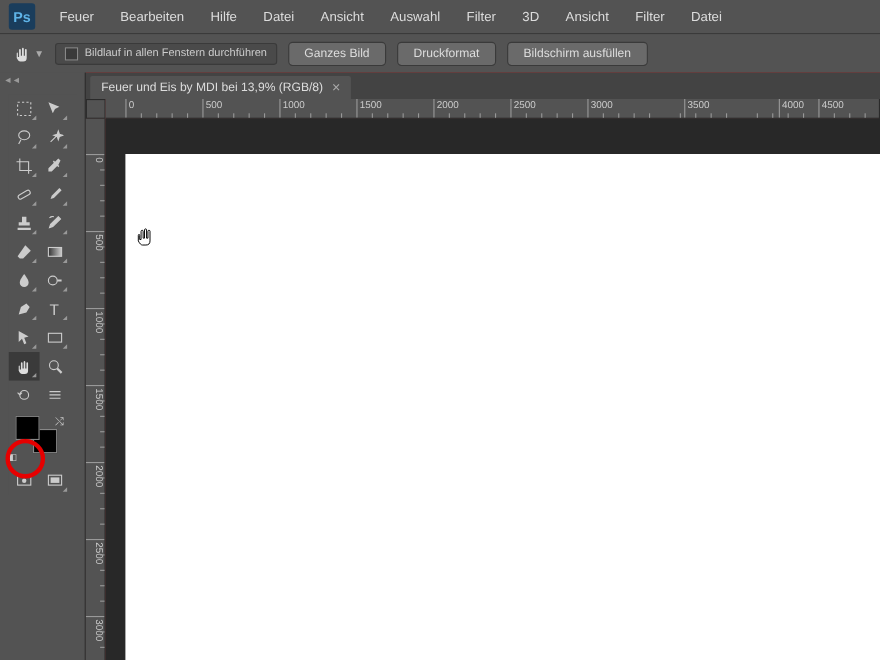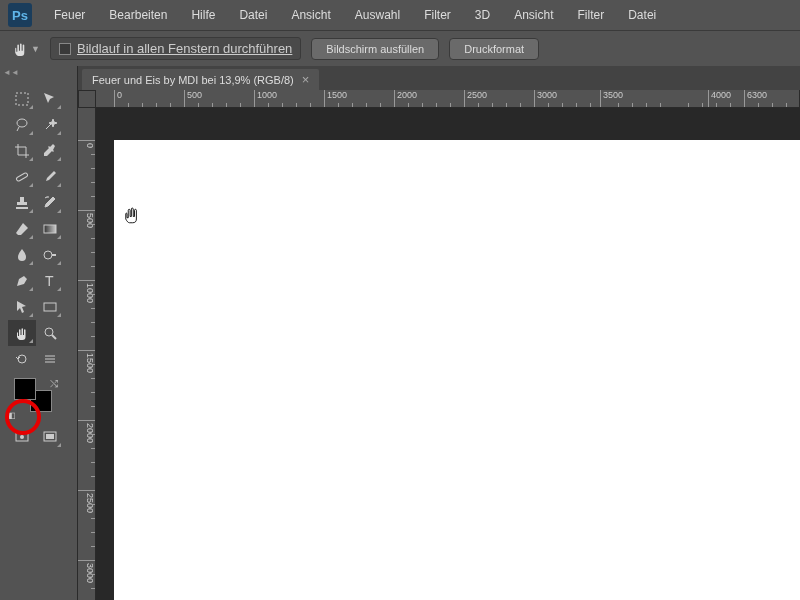--- a/index.html
+++ b/index.html
@@ -7,21 +7,21 @@
 
 .menubar { height: 30px; background: #535353; display: flex; align-items: center; padding: 0 8px; gap: 4px; }
 .ps-logo { width: 24px; height: 24px; background: #1a3d5c; border-radius: 3px; display: flex; align-items: center; justify-content: center; color: #5fb4e8; font-weight: bold; font-size: 13px; margin-right: 8px; }
 .menu-item { color: #ddd; font-size: 12px; padding: 4px 10px; cursor: pointer; }
 
 .options-bar { height: 36px; background: #535353; border-top: 1px solid #3a3a3a; display: flex; align-items: center; padding: 0 12px; gap: 10px; }
 .tool-indicator { width: 28px; height: 24px; display: flex; align-items: center; justify-content: center; color: #ddd; }
 .dropdown-arrow { color: #aaa; font-size: 9px; margin-left: 2px; }
 .checkbox-wrap { display: flex; align-items: center; gap: 6px; background: #4a4a4a; border: 1px solid #3a3a3a; border-radius: 3px; padding: 3px 8px; }
 .checkbox { width: 12px; height: 12px; border: 1px solid #888; background: #3a3a3a; }
-.checkbox-label { color: #ccc; font-size: 13px; text-decoration: underline; }
+.checkbox-label { color: #ccc; font-size: 10px; }
 .option-btn { background: #6a6a6a; border: 1px solid #3a3a3a; border-radius: 4px; color: #ddd; font-size: 11px; padding: 4px 14px; cursor: pointer; }
 
 .workspace { position: absolute; top: 66px; left: 0; right: 0; bottom: 0; display: flex; }
 
 .toolbar-region { width: 78px; background: #535353; border-right: 1px solid #2a2a2a; position: relative; }
 .collapse-btn { width: 18px; height: 10px; position: absolute; top: 2px; left: 2px; color: #999; font-size: 8px; text-align: center; }
 .tools-panel { position: absolute; top: 20px; left: 8px; width: 62px; background: #535353; }
 .tool-row { display: flex; }
 .tool { width: 28px; height: 26px; display: flex; align-items: center; justify-content: center; color: #ccc; cursor: pointer; position: relative; border: 1px solid transparent; }
 .tool-tri::after { content: ''; position: absolute; bottom: 2px; right: 2px; width: 0; height: 0; border-left: 4px solid transparent; border-bottom: 4px solid #999; }
@@ -76,22 +76,23 @@
   <div class="tool-indicator">
     <svg viewBox="0 0 16 16">
         <path fill="#ddd" d="M3 8c0-1 1-1 1 0v3h1V5c0-1 1.5-1 1.5 0v5h1V4c0-1 1.5-1 1.5 0v6h1V5c0-1 1.5-1 1.5 0v7c0 2-1 3-3 3H6c-1 0-2-1-3-3z"></path>
       </svg>
     <span class="dropdown-arrow">▼</span>
   </div>
   <div class="checkbox-wrap">
     <div class="checkbox"></div>
     <span class="checkbox-label">Bildlauf in allen Fenstern durchführen</span>
   </div>
+  <button class="option-btn">Ganzes Bild</button>
+  <button class="option-btn">Druckformat</button>
   <button class="option-btn">Bildschirm ausfüllen</button>
-  <button class="option-btn">Druckformat</button>
 </div>
 
 <div class="workspace">
 
   <div class="toolbar-region">
     <div class="collapse-btn">◄◄</div>
     <div class="tools-panel">
 
       <div class="tool-row">
         <div class="tool tool-tri">
@@ -299,31 +300,31 @@
           <div class="ruler-tick-h" style="left: 368px;">2500</div>
           <div class="ruler-tick-h minor" style="left: 382px;"></div>
           <div class="ruler-tick-h minor" style="left: 396px;"></div>
           <div class="ruler-tick-h minor" style="left: 410px;"></div>
           <div class="ruler-tick-h minor" style="left: 424px;"></div>
           <div class="ruler-tick-h" style="left: 438px;">3000</div>
           <div class="ruler-tick-h minor" style="left: 452px;"></div>
           <div class="ruler-tick-h minor" style="left: 466px;"></div>
           <div class="ruler-tick-h minor" style="left: 480px;"></div>
           <div class="ruler-tick-h minor" style="left: 494px;"></div>
-          <div class="ruler-tick-h" style="left: 504px; text-align: right;">3500</div>
+          <div class="ruler-tick-h" style="left: 526px; text-align: right;">3500</div>
           <div class="ruler-tick-h minor" style="left: 522px;"></div>
           <div class="ruler-tick-h minor" style="left: 536px;"></div>
           <div class="ruler-tick-h minor" style="left: 550px;"></div>
           <div class="ruler-tick-h minor" style="left: 564px;"></div>
           <div class="ruler-tick-h" style="left: 612px;">4000</div>
           <div class="ruler-tick-h minor" style="left: 592px;"></div>
           <div class="ruler-tick-h minor" style="left: 606px;"></div>
           <div class="ruler-tick-h minor" style="left: 620px;"></div>
           <div class="ruler-tick-h minor" style="left: 634px;"></div>
-          <div class="ruler-tick-h" style="left: 648px;">6300</div>
+          <div class="ruler-tick-h" style="left: 648px;">4500</div>
           <div class="ruler-tick-h minor" style="left: 662px;"></div>
           <div class="ruler-tick-h minor" style="left: 676px;"></div>
           <div class="ruler-tick-h minor" style="left: 690px;"></div>
         </div>
     </div>
 
     <div class="ruler-container">
       <div class="ruler-v" id="rv">
           <div class="ruler-tick-v" style="top: 32px;">0</div>
           <div class="ruler-tick-v minor" style="top: 46px;"></div>

